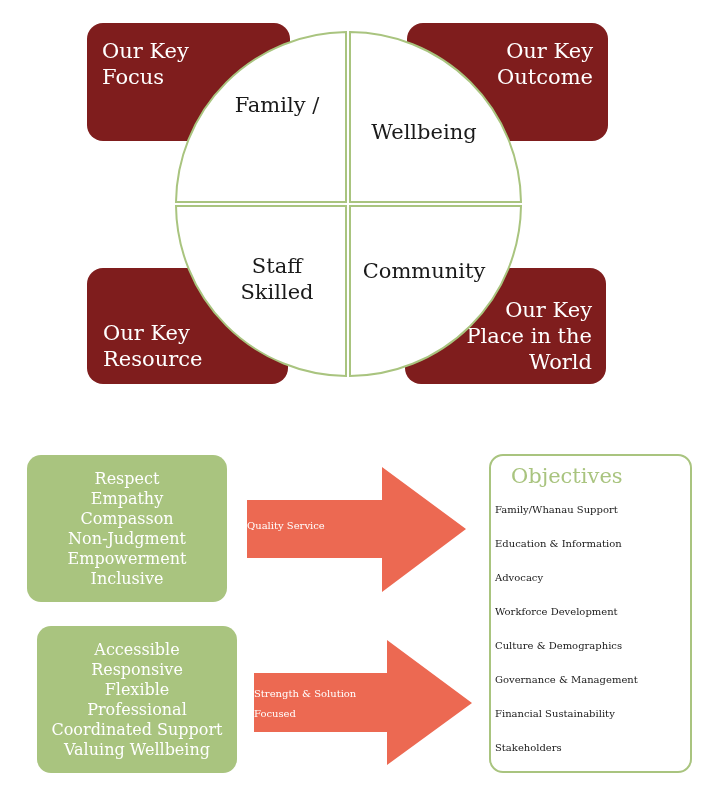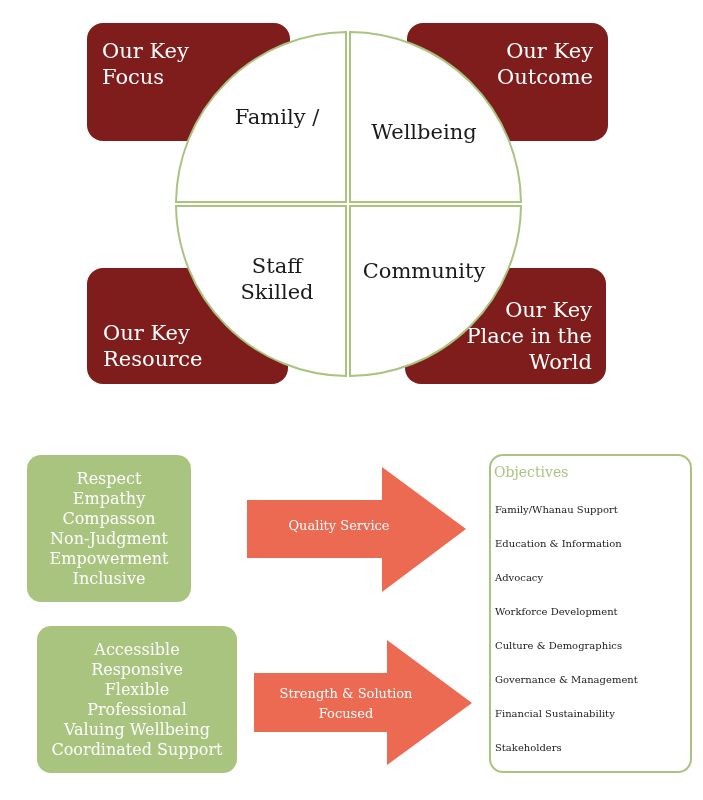--- a/index.html
+++ b/index.html
@@ -17,30 +17,30 @@
   .key-box.br { left: 405px; top: 268px; width: 201px; height: 116px; }
   .key-box.br .lbl { right: 14px; top: 29px; text-align: right; }
 
   #circle-svg { position: absolute; left: 0; top: 0; width: 703px; height: 420px; }
   .quad-text { position: absolute; font-size: 21px; line-height: 26px; color: #1a1a1a;
                text-align: center; white-space: nowrap; }
 
   .green-box { position: absolute; background: #a9c47f; border-radius: 14px; color: #ffffff;
                font-size: 16px; line-height: 20px; text-align: center; display: flex;
                flex-direction: column; justify-content: center; align-items: center; }
-  .green-box.g1 { left: 27px; top: 455px; width: 164px; height: 147px; }
+  .green-box.g1 { left: 27px; top: 455px; width: 200px; height: 147px; }
   .green-box.g2 { left: 37px; top: 626px; width: 200px; height: 147px; text-align: center; }
 
   #arrows-svg { position: absolute; left: 0; top: 420px; width: 703px; height: 380px; }
-  .arrow-text { position: absolute; color: #ffffff; font-size: 13px; line-height: 20px;
-                text-align: center; white-space: nowrap; }
+  .arrow-text { position: absolute; color: #ffffff; font-size: 10px; line-height: 20px;
+                white-space: nowrap; }
 
   .obj-box { position: absolute; left: 489px; top: 454px; width: 199px; height: 315px;
              border: 2px solid #a9c47f; border-radius: 14px; }
-  .obj-title { position: absolute; left: 3px; top: 8px; color: #a9c47f; font-size: 14px; }
+  .obj-title { position: absolute; left: 20px; top: 8px; color: #a9c47f; font-size: 21px; }
   .obj-item { position: absolute; left: 4px; color: #1a1a1a; font-size: 10px; white-space: nowrap; }
 </style>
 </head>
 <body>
 
 <div class="key-box tl">
   <div class="lbl">
     <div>Our Key</div>
     <div>Focus</div>
   </div>
@@ -65,21 +65,21 @@
   </div>
 </div>
 
 <svg id="circle-svg" viewBox="0 0 703 420">
   <path fill="#ffffff" stroke="#a9c47f" stroke-width="2" d="M346,202 L176,202 A172,172 0 0 1 346,32 Z"></path>
   <path fill="#ffffff" stroke="#a9c47f" stroke-width="2" d="M350,202 L350,32 A172,172 0 0 1 521,202 Z"></path>
   <path fill="#ffffff" stroke="#a9c47f" stroke-width="2" d="M346,206 L346,376 A172,172 0 0 1 176,206 Z"></path>
   <path fill="#ffffff" stroke="#a9c47f" stroke-width="2" d="M350,206 L521,206 A172,172 0 0 1 350,376 Z"></path>
 </svg>
 
-<div class="quad-text" style="left:222px; top:104px; width:110px;">
+<div class="quad-text" style="left:222px; top:92px; width:110px;">
   <div>Family /</div>
 </div>
 <div class="quad-text" style="left:364px; top:119px; width:120px;">
   <div>Wellbeing</div>
 </div>
 <div class="quad-text" style="left:222px; top:253px; width:110px;">
   <div>Staff</div>
   <div>Skilled</div>
 </div>
 <div class="quad-text" style="left:356px; top:258px; width:136px;">
@@ -92,22 +92,22 @@
     <div>Compasson</div>
     <div>Non-Judgment</div>
     <div>Empowerment</div>
     <div>Inclusive</div>
   </div>
 <div class="green-box g2" id="vb2">
     <div>Accessible</div>
     <div>Responsive</div>
     <div>Flexible</div>
     <div>Professional</div>
+    <div>Coordinated Support</div>
     <div>Valuing Wellbeing</div>
-    <div>Coordinated Support</div>
   </div>
 
 <svg id="arrows-svg" viewBox="0 420 703 380">
   <polygon fill="#ec6952" points="247,500 382,500 382,467 466,529 382,592 382,558 247,558"></polygon>
   <polygon fill="#ec6952" points="254,673 387,673 387,640 472,703 387,765 387,732 254,732"></polygon>
 </svg>
 <div class="arrow-text" style="left:247px; top:516px; width:184px;">
   <div>Quality Service</div>
 </div>
 <div class="arrow-text" style="left:254px; top:684px; width:184px;">

